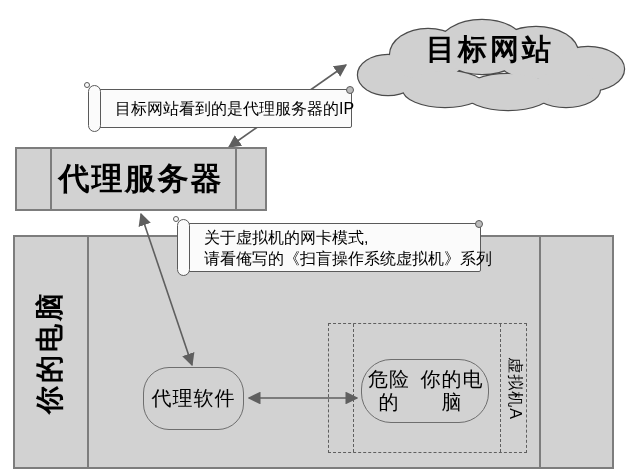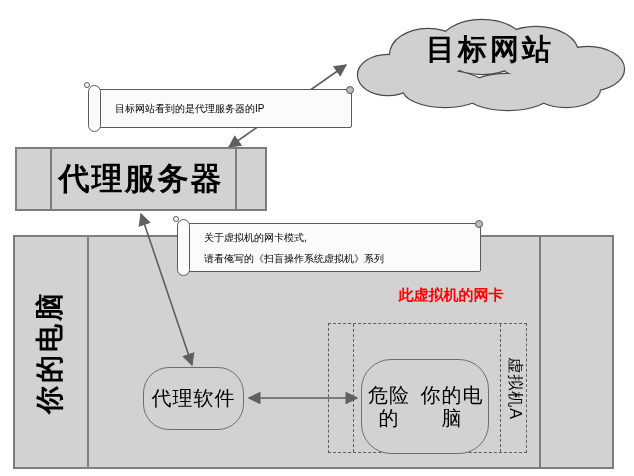--- a/index.html
+++ b/index.html
@@ -31,34 +31,34 @@
     font-size:28px; font-weight:bold; letter-spacing:3px;}
 
   
   .cloud{position:absolute; left:350px; top:13px; width:282px; height:102px; z-index:3;}
 
   
   .pill{position:absolute; background:var(--box-fill); border:1.5px solid var(--shape-border);
     display:flex; flex-direction:row; align-items:center; justify-content:center;
     text-align:center; z-index:3; font-size:20px; line-height:23px; letter-spacing:1px;}
   .proxy-soft{left:143px; top:367px; width:101px; height:63px; border-radius:26px;}
-  .danger-soft{left:361px; top:359px; width:128px; height:95px; border-radius:30px;}
+  .danger-soft{left:361px; top:359px; width:128px; height:64px; border-radius:30px;}
 
   
   .vmbox{position:absolute; left:328px; top:323px; width:199px; height:130px;
     border:1.5px dashed var(--dash-border); z-index:3; background:transparent;}
   .vmbox .dbar{position:absolute; top:0; bottom:0; width:0; border-left:1.5px dashed var(--dash-border);}
   .vm-label-col{position:absolute; left:501px; top:323px; width:26px; height:130px; z-index:3;
     display:flex; align-items:center; justify-content:center;}
   .vm-label-col .vlabel{transform:rotate(90deg); white-space:nowrap; font-size:16px; letter-spacing:1px;}
 
   
   .note{position:absolute; background:var(--note-fill); border:1.5px solid var(--note-border);
     border-radius:2px; z-index:4; display:flex; flex-direction:column; justify-content:center;}
-  .note .txt{padding-left:24px; padding-right:6px; font-size:10px; line-height:21px; white-space:nowrap;}
+  .note .txt{padding-left:24px; padding-right:6px; font-size:16px; line-height:21px; white-space:nowrap;}
   .note .scroll{position:absolute; left:-3px; top:-5px; height:calc(100% + 10px); width:13px;
     background:var(--note-fill); border:1.5px solid var(--note-border); border-radius:7px;}
   .note .curl{position:absolute; left:-7px; top:-8px; width:6px; height:6px; border-radius:50%;
     background:var(--note-fill); border:1.5px solid var(--note-border);}
   .note .pin{position:absolute; right:-3px; top:-4px; width:8px; height:8px; border-radius:50%;
     background:var(--pin-fill); border:1.5px solid var(--note-border);}
   .note1{left:90px; top:89px; width:262px; height:39px;}
   .note2{left:179px; top:223px; width:302px; height:49px;}
 
   .warning{position:absolute; left:378px; top:285px; width:146px; z-index:4;
@@ -146,16 +146,15 @@
 
   <div class="note note2">
     <div class="scroll"></div>
     <div class="curl"></div>
     <div class="pin"></div>
     <div class="txt">关于虚拟机的网卡模式,</div>
     <div class="txt">请看俺写的《扫盲操作系统虚拟机》系列</div>
   </div>
 
   <div class="warning">
-    <div>此虚拟机的网卡</div>
   </div>
 
 </div>
 
 </body></html>

